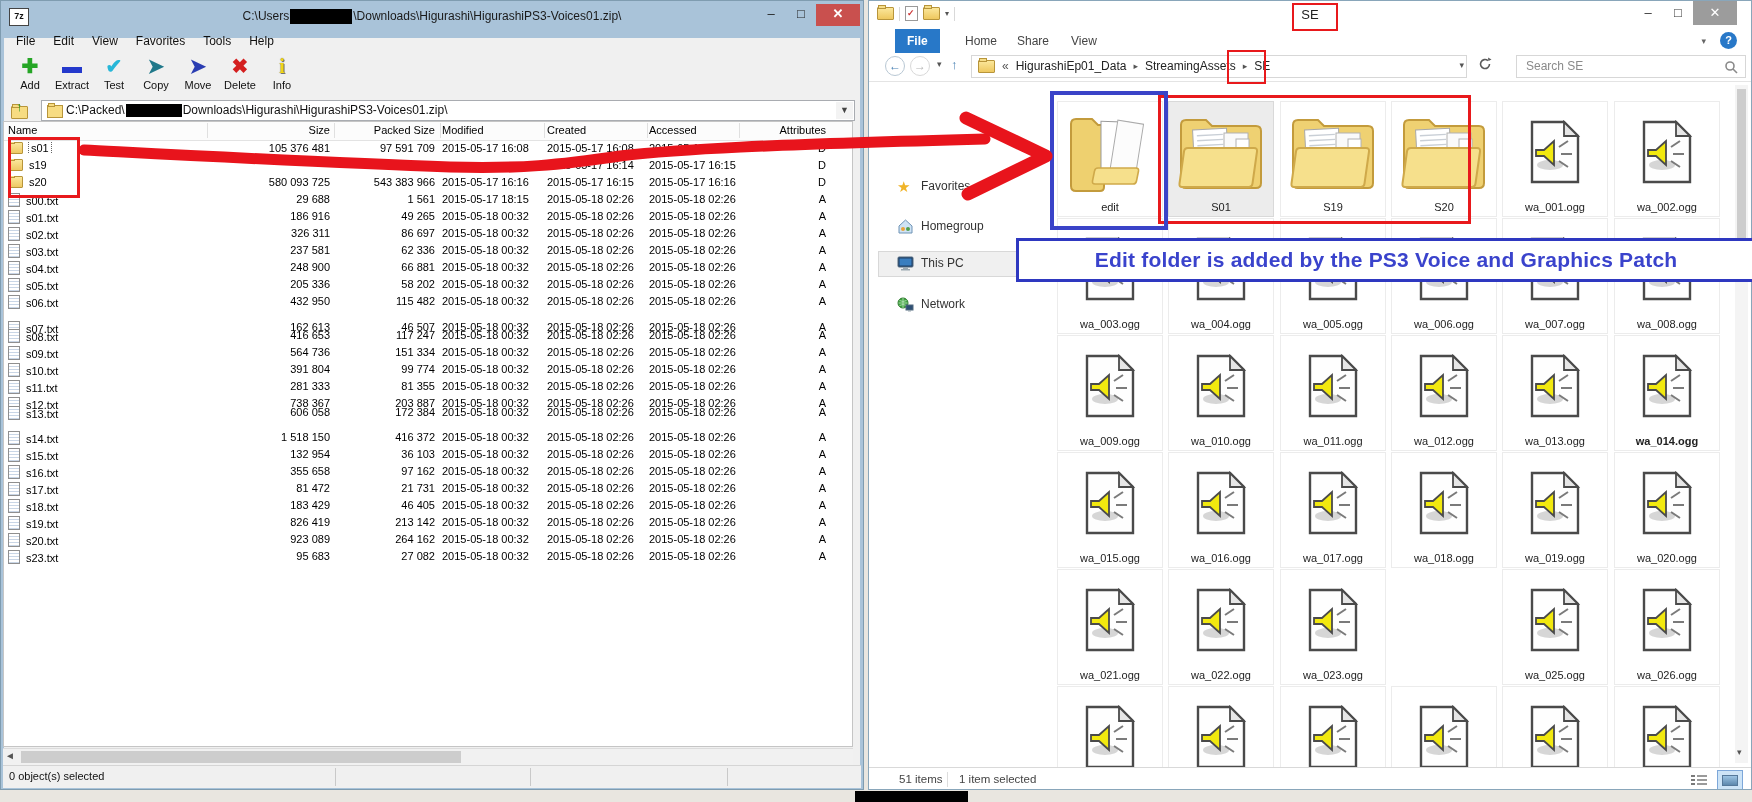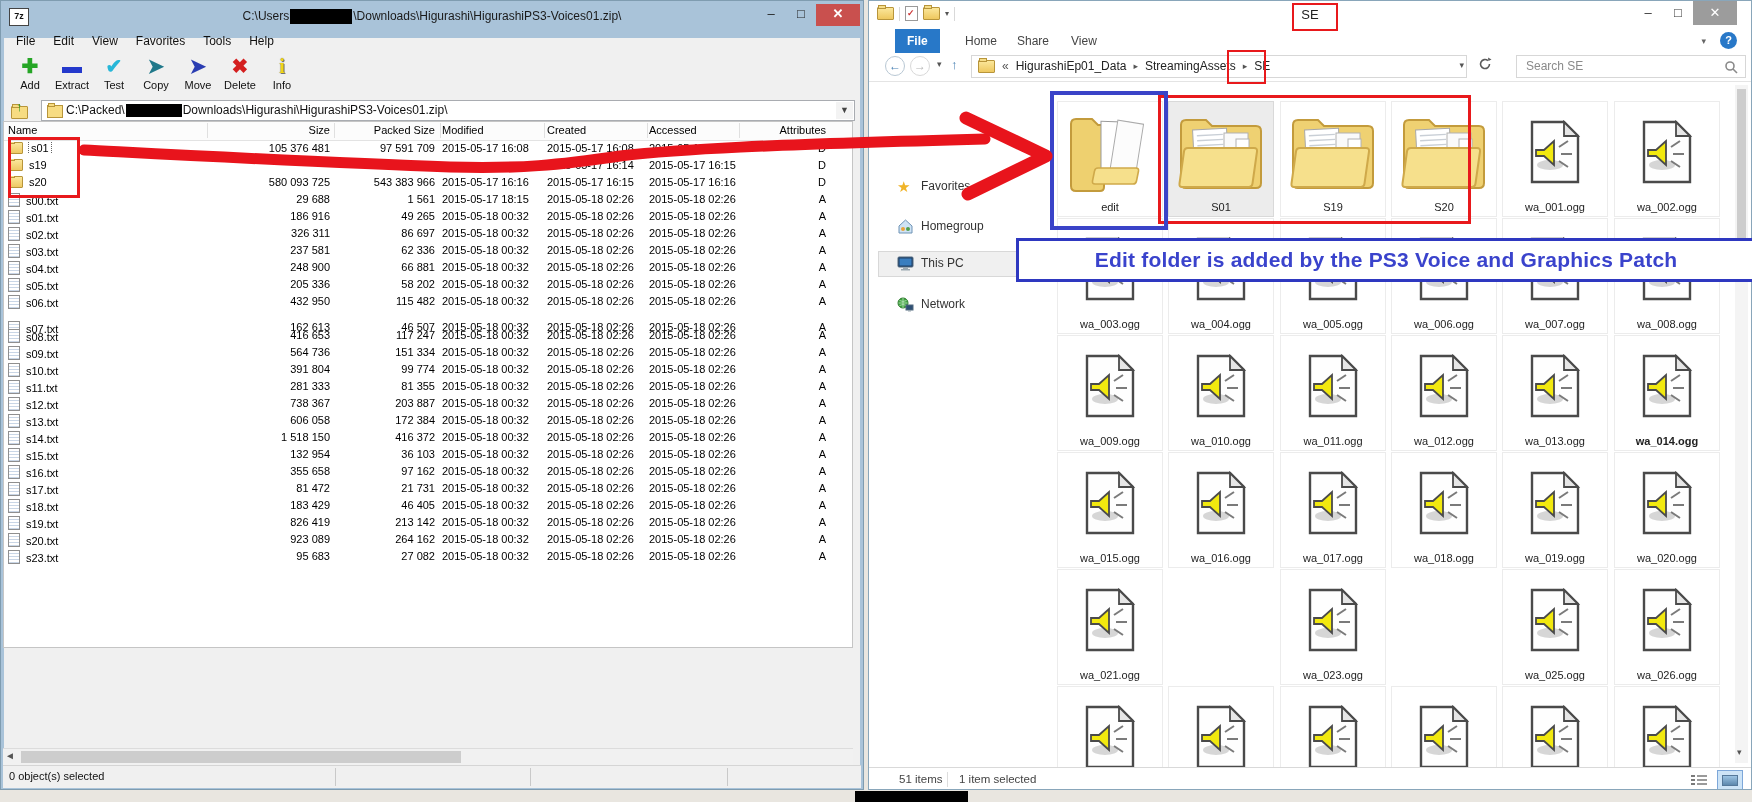--- a/index.html
+++ b/index.html
@@ -36,21 +36,21 @@
   .upbtn{position:absolute;left:4px;top:1px;width:20px;height:18px;}
   .upfold{position:absolute;left:0;top:5px;width:15px;height:11px;background:#f7dc82;border:1px solid #b8953a;border-radius:1px;}
   .upfold::before{content:"";position:absolute;left:0;top:-3px;width:6px;height:2px;background:#f7dc82;border:1px solid #b8953a;}
   .uparr{position:absolute;left:5px;top:-2px;color:#1d9a1d;font-weight:bold;font-size:13px;}
   .afield{position:absolute;left:34px;top:0;right:4px;height:21px;background:#fff;border:1px solid #a9acb1;box-sizing:border-box;}
   .afield .txt{position:absolute;left:24px;top:2px;font-size:12px;color:#111;white-space:nowrap;}
   .afield .redact{width:56px;height:13px;}
   .zipico{position:absolute;left:5px;top:4px;width:14px;height:11px;background:#f7dc82;border:1px solid #b8953a;}
   .zipico::before{content:"";position:absolute;left:0;top:-3px;width:5px;height:2px;background:#f7dc82;border:1px solid #b8953a;}
   .adrop{position:absolute;right:1px;top:1px;width:17px;height:17px;text-align:center;font-size:9px;color:#444;line-height:17px;background:#f3f3f3;}
-  .list7{position:absolute;left:2px;top:120px;width:850px;height:527px;background:#fff;border:1px solid #c5c5c5;box-sizing:border-box;overflow:hidden;}
+  .list7{position:absolute;left:2px;top:120px;width:850px;height:626px;background:#fff;border:1px solid #c5c5c5;box-sizing:border-box;overflow:hidden;}
   .hdr7{position:absolute;left:0;top:0;width:100%;height:18px;background:#fcfcfc;border-bottom:1px solid #e3e3e3;font-size:11px;color:#222;}
   .hsep{position:absolute;top:1px;width:1px;height:15px;background:#e0e0e0;}
   .cell{position:absolute;white-space:nowrap;overflow:hidden;font-size:11px;color:#000;}
   .c-name{left:4px;width:196px;}
   .c-size{left:206px;width:120px;text-align:right;}
   .c-packed{left:331px;width:100px;text-align:right;}
   .c-mod{left:438px;width:100px;}
   .c-cre{left:543px;width:100px;}
   .c-acc{left:645px;width:100px;}
   .c-attr{left:738px;width:84px;text-align:right;}
@@ -358,21 +358,21 @@
           </div>
           <div class="fm-row" style="top: 273px;">
             <span class="cell c-name"><span class="mini mini-file"></span><span class="nm">s12.txt</span></span>
      <span class="cell c-size">738 367</span>
      <span class="cell c-packed">203 887</span>
      <span class="cell c-mod">2015-05-18 00:32</span>
      <span class="cell c-cre">2015-05-18 02:26</span>
      <span class="cell c-acc">2015-05-18 02:26</span>
      <span class="cell c-attr">A</span>
           </div>
-          <div class="fm-row" style="top: 290px;">
+          <div class="fm-row" style="top: 282px;">
             <span class="cell c-name"><span class="mini mini-file"></span><span class="nm">s13.txt</span></span>
      <span class="cell c-size">606 058</span>
      <span class="cell c-packed">172 384</span>
      <span class="cell c-mod">2015-05-18 00:32</span>
      <span class="cell c-cre">2015-05-18 02:26</span>
      <span class="cell c-acc">2015-05-18 02:26</span>
      <span class="cell c-attr">A</span>
           </div>
           <div class="fm-row" style="top: 307px;">
             <span class="cell c-name"><span class="mini mini-file"></span><span class="nm">s14.txt</span></span>
@@ -859,20 +859,32 @@
             <svg width="52" height="64" viewBox="0 0 52 64">
       <path d="M3 2 h32 l14 14 v46 h-46 z" fill="#fefefe" stroke="#4a4a4a" stroke-width="2.4"></path>
       <path d="M35 2 l14 14 h-14 z" fill="#e6e6e6" stroke="#4a4a4a" stroke-width="1.8"></path>
       <ellipse cx="21" cy="45" rx="13" ry="5" fill="#d6d6d6"></ellipse>
       <path d="M7 30 h8 l10 -9 v24 l-10 -9 h-8 z" fill="#f2e90f" stroke="#4a4a4a" stroke-width="1.8"></path>
       <path d="M30 27 l9 -6 M32 34 h11 M30 41 l9 6" stroke="#7a7a7a" stroke-width="2" fill="none"></path>
             </svg>
           </span>
                  <span class="lbl">wa_021.ogg</span>
         </div>
+        <div class="tile" style="left: 117px; top: 486px;">
+          <span class="icn">
+            <svg width="52" height="64" viewBox="0 0 52 64">
+      <path d="M3 2 h32 l14 14 v46 h-46 z" fill="#fefefe" stroke="#4a4a4a" stroke-width="2.4"></path>
+      <path d="M35 2 l14 14 h-14 z" fill="#e6e6e6" stroke="#4a4a4a" stroke-width="1.8"></path>
+      <ellipse cx="21" cy="45" rx="13" ry="5" fill="#d6d6d6"></ellipse>
+      <path d="M7 30 h8 l10 -9 v24 l-10 -9 h-8 z" fill="#f2e90f" stroke="#4a4a4a" stroke-width="1.8"></path>
+      <path d="M30 27 l9 -6 M32 34 h11 M30 41 l9 6" stroke="#7a7a7a" stroke-width="2" fill="none"></path>
+            </svg>
+          </span>
+                 <span class="lbl">wa_022.ogg</span>
+        </div>
         <div class="tile" style="left: 229px; top: 486px;">
           <span class="icn">
             <svg width="52" height="64" viewBox="0 0 52 64">
       <path d="M3 2 h32 l14 14 v46 h-46 z" fill="#fefefe" stroke="#4a4a4a" stroke-width="2.4"></path>
       <path d="M35 2 l14 14 h-14 z" fill="#e6e6e6" stroke="#4a4a4a" stroke-width="1.8"></path>
       <ellipse cx="21" cy="45" rx="13" ry="5" fill="#d6d6d6"></ellipse>
       <path d="M7 30 h8 l10 -9 v24 l-10 -9 h-8 z" fill="#f2e90f" stroke="#4a4a4a" stroke-width="1.8"></path>
       <path d="M30 27 l9 -6 M32 34 h11 M30 41 l9 6" stroke="#7a7a7a" stroke-width="2" fill="none"></path>
             </svg>
           </span>

